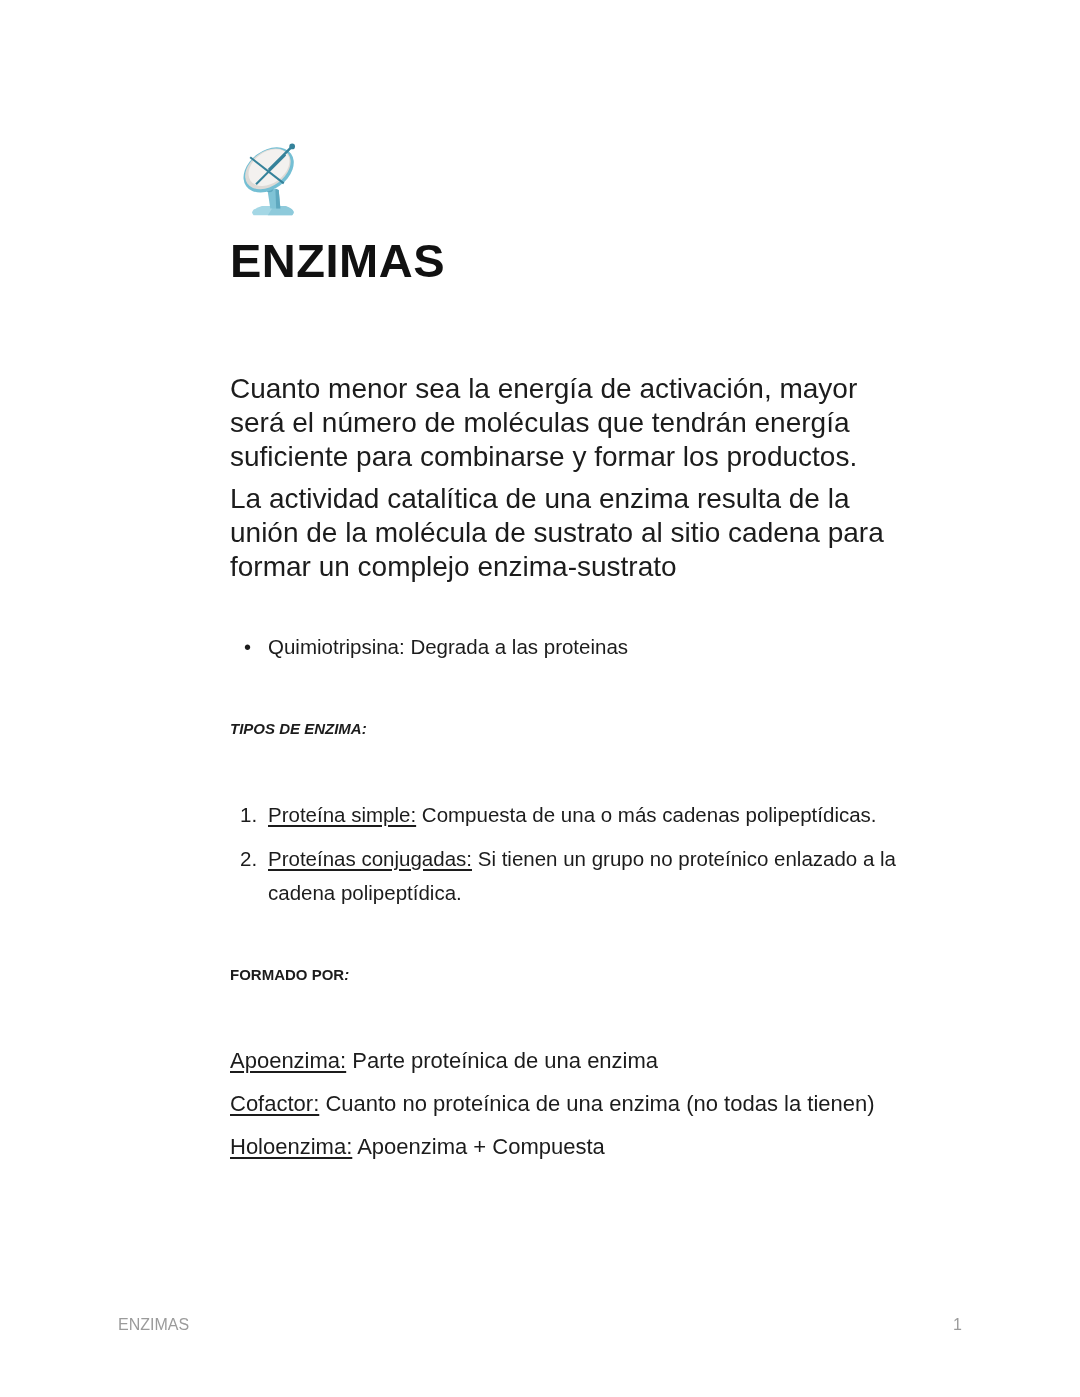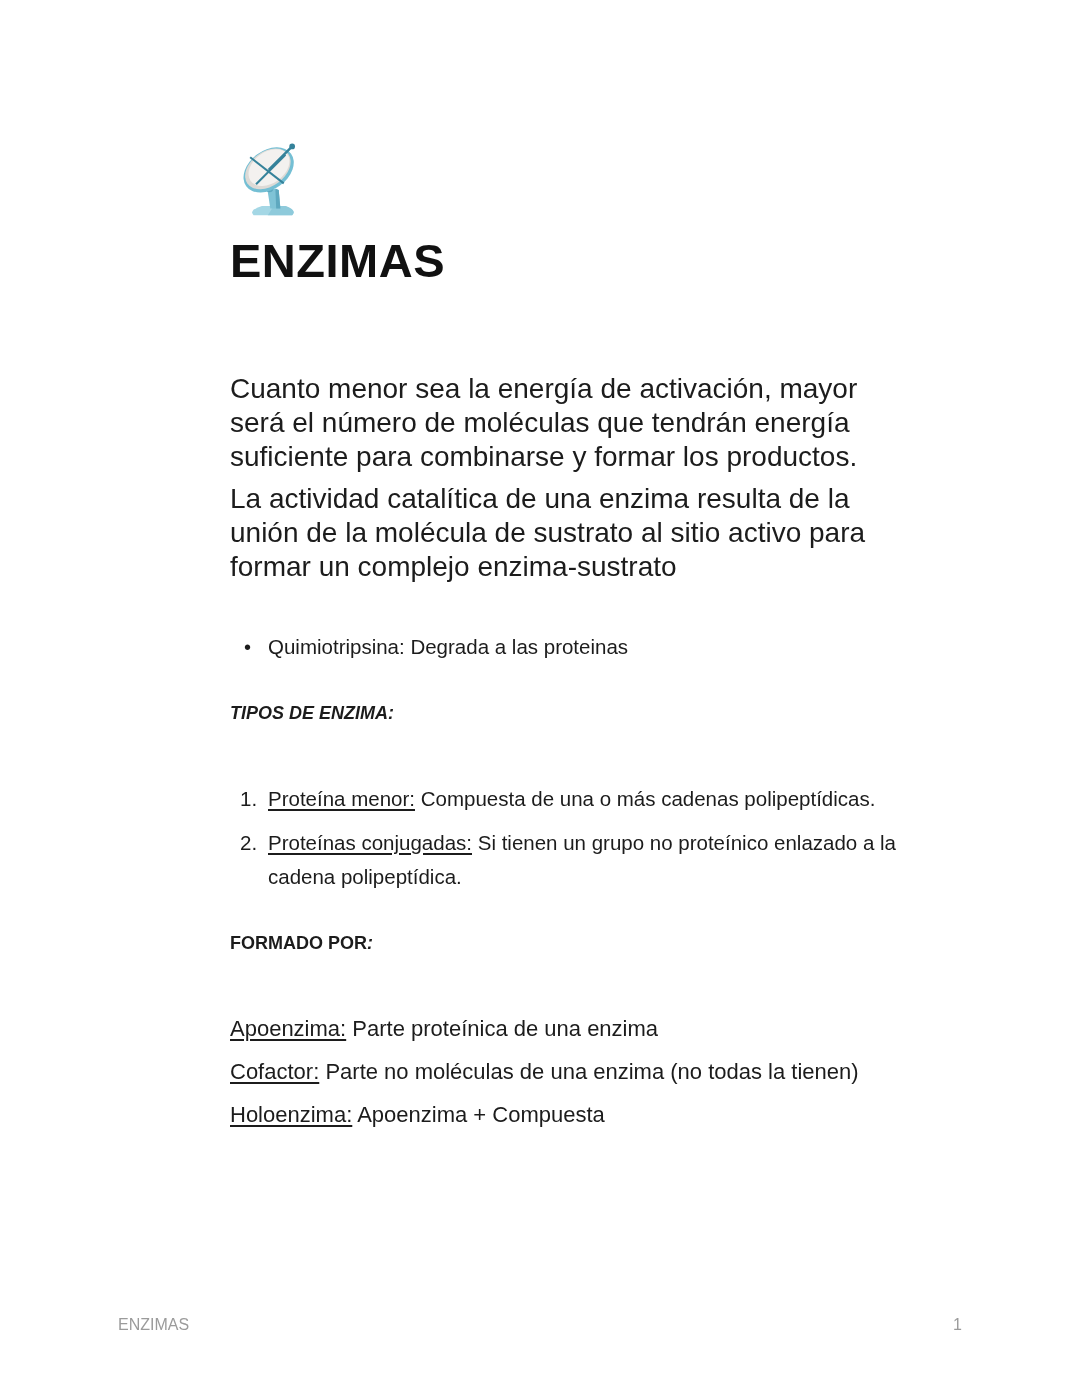--- a/index.html
+++ b/index.html
@@ -48,22 +48,22 @@
     line-height: 34px;
   }
   .bullet-marker {
     width: 28px;
     flex: 0 0 28px;
     text-align: left;
     padding-left: 4px;
     font-size: 20px;
   }
   .section-heading {
-    margin-top: 32px;
-    font-size: 18px;
+    margin-top: 48px;
+    font-size: 15px;
     line-height: 34px;
     font-weight: 700;
   }
   .section-heading.italic { font-style: italic; }
   .colon-italic { font-style: italic; }
   .num-list { margin-top: 52px; }
   .num-row {
     display: flex;
     padding-left: 10px;
     font-size: 20.5px;
@@ -120,51 +120,51 @@
       <path d="M24 23 L64 54" stroke="#35829a" stroke-width="2.4" fill="none"></path>
       <path d="M31 55 L66 20" stroke="#35829a" stroke-width="2.4" fill="none"></path>
       <path d="M46 38 L74 10" stroke="#35829a" stroke-width="2.8" fill="none"></path>
       <circle cx="74" cy="10" r="3.4" fill="#35829a"></circle>
     </svg>
 
     <h1 class="doc-title">ENZIMAS</h1>
 
     <div class="intro">
       <p class="para">Cuanto menor sea la energía de activación, mayor será el número de moléculas que tendrán energía suficiente para combinarse y formar los productos.</p>
-      <p class="para">La actividad catalítica de una enzima resulta de la unión de la molécula de sustrato al sitio activo para formar un complejo enzima-sustrato</p>
+      <p class="para">La actividad catalítica de una enzima resulta de la unión de la molécula de sustrato al sitio cadena para formar un complejo enzima-sustrato</p>
     </div>
 
     <div class="bullet-list">
       <div class="bullet-row">
         <span class="bullet-marker">•</span>
         <span>Quimiotripsina: Degrada a las proteinas</span>
       </div>
     </div>
 
     <div class="section-heading italic">TIPOS DE ENZIMA:</div>
 
     <div class="num-list">
       <div class="num-row">
         <span class="num-marker">1.</span>
-        <span class="num-body"><span class="underlined">Proteína menor:</span> <span>Compuesta de una o más cadenas polipeptídicas.</span></span>
+        <span class="num-body"><span class="underlined">Proteína simple:</span> <span>Compuesta de una o más cadenas polipeptídicas.</span></span>
       </div>
       <div class="num-row">
         <span class="num-marker">2.</span>
         <span class="num-body"><span class="underlined">Proteínas conjugadas:</span> <span>Si tienen un grupo no proteínico enlazado a la cadena polipeptídica.</span></span>
       </div>
     </div>
 
     <div class="section-heading"><span>FORMADO POR</span><span class="colon-italic">:</span></div>
 
     <div class="def-list">
       <div class="def-row">
         <span class="underlined">Apoenzima:</span> <span>Parte proteínica de una enzima</span>
       </div>
       <div class="def-row">
-        <span class="underlined">Cofactor:</span> <span>Parte no moléculas de una enzima (no todas la tienen)</span>
+        <span class="underlined">Cofactor:</span> <span>Cuanto no proteínica de una enzima (no todas la tienen)</span>
       </div>
       <div class="def-row">
         <span class="underlined">Holoenzima:</span> <span>Apoenzima + Compuesta</span>
       </div>
     </div>
 
   </div>
 
   <div class="footer">
     <span>ENZIMAS</span>

